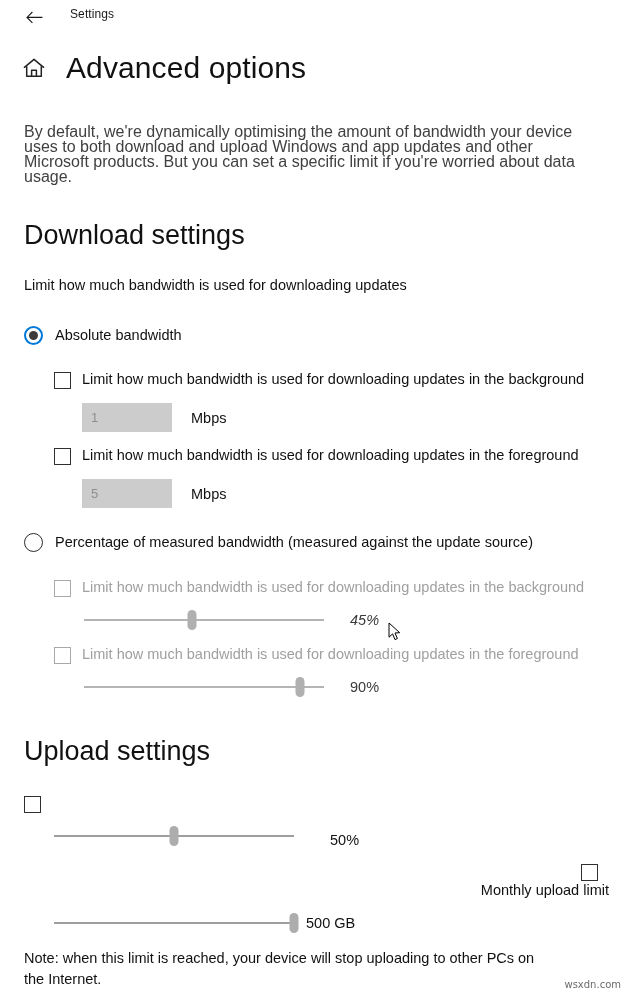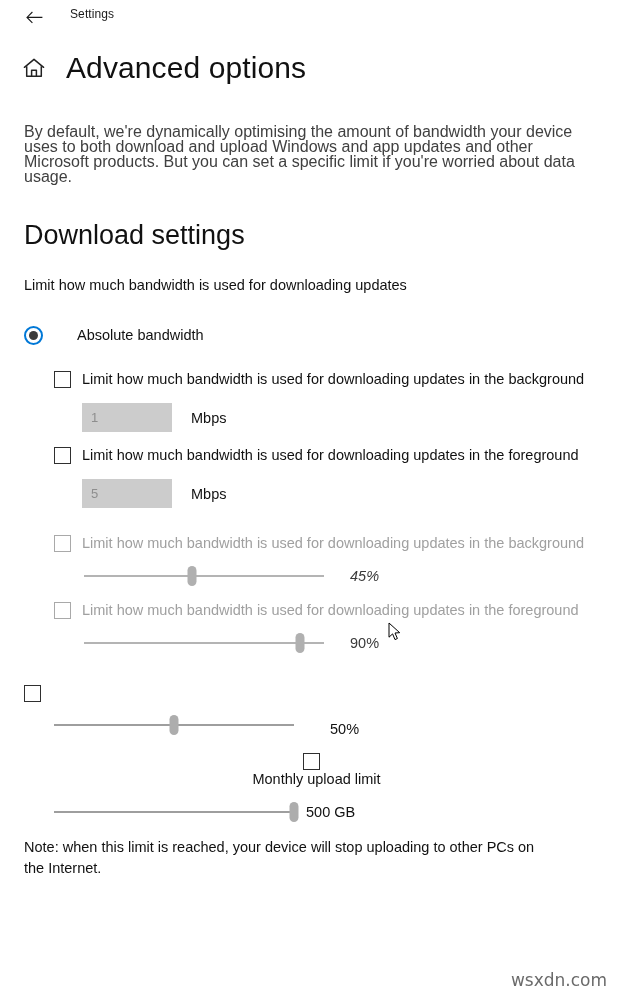--- a/index.html
+++ b/index.html
@@ -120,21 +120,21 @@
   }
   .radio-label {
     font-size: 14.5px;
     color: #111;
     line-height: 19px;
   }
 
   
   .check-row {
     display: flex;
-    align-items: center;
+    align-items: flex-end;
   }
   .checkbox {
     width: 17px; height: 17px;
     box-sizing: border-box;
     border: 1.6px solid #2f2f2f;
     background: #ffffff;
     flex: 0 0 auto;
     margin-right: 11px;
   }
   .checkbox.disabled { border-color: #a9a9a9; }
@@ -212,22 +212,22 @@
   
   .cursor {
     position: absolute;
     left: 388px; top: 622px;
     pointer-events: none;
   }
 
   
   .watermark {
     position: absolute;
-    right: 22px; bottom: 6px;
-    font-size: 17px;
+    right: 8px; bottom: 6px;
+    font-size: 10px;
     color: #6b6b6b;
     font-family: "DejaVu Sans", sans-serif;
   }
 </style>
 </head>
 <body>
 
 <div class="titlebar">
   <div class="back-btn">
     <span>
@@ -251,21 +251,21 @@
 </div>
 
 <div class="content">
 
   <p class="intro">By default, we're dynamically optimising the amount of bandwidth your device uses to both download and upload Windows and app updates and other Microsoft products. But you can set a specific limit if you're worried about data usage.</p>
 
   <h2 class="section-title" style="margin-top:38px;">Download settings</h2>
 
   <div class="sub-label" style="margin-top:27px;">Limit how much bandwidth is used for downloading updates</div>
 
-  <div class="radio-row" style="margin-top:31px;gap:22px;">
+  <div class="radio-row" style="margin-top:31px;">
     <span class="radio checked"></span>
     <span class="radio-label">Absolute bandwidth</span>
   </div>
 
   <div class="check-row" style="margin-top:25px; margin-left:30px;">
     <span class="checkbox"></span>
     <span class="check-label">Limit how much bandwidth is used for downloading updates in the background</span>
   </div>
   <div class="field-row" style="margin-top:14px; margin-left:58px;">
     <div class="num-field">1</div>
@@ -274,20 +274,24 @@
 
   <div class="check-row" style="margin-top:14px; margin-left:30px;">
     <span class="checkbox"></span>
     <span class="check-label">Limit how much bandwidth is used for downloading updates in the foreground</span>
   </div>
   <div class="field-row" style="margin-top:14px; margin-left:58px;">
     <div class="num-field">5</div>
     <span class="unit">Mbps</span>
   </div>
 
+  <div class="radio-row" style="margin-top:25px;">
+    <span class="radio unchecked"></span>
+    <span class="radio-label">Percentage of measured bandwidth (measured against the update source)</span>
+  </div>
 
   <div class="check-row" style="margin-top:26px; margin-left:30px;">
     <span class="checkbox disabled"></span>
     <span class="check-label disabled">Limit how much bandwidth is used for downloading updates in the background</span>
   </div>
   <div class="slider-row" style="margin-top:12px; margin-left:60px;font-style:italic;">
     <div class="slider" style="width:240px;">
       <div class="track"></div>
       <div class="thumb" style="left:45%;"></div>
     </div>
@@ -299,20 +303,21 @@
     <span class="check-label disabled">Limit how much bandwidth is used for downloading updates in the foreground</span>
   </div>
   <div class="slider-row" style="margin-top:12px; margin-left:60px;">
     <div class="slider" style="width:240px;">
       <div class="track"></div>
       <div class="thumb" style="left:90%;"></div>
     </div>
     <span class="slider-value disabled" style="margin-left:26px;">90%</span>
   </div>
 
+  <h2 class="section-title" style="margin-top:40px;">Upload settings</h2>
 
   <div class="check-row" style="margin-top:31px;">
     <span class="checkbox"></span>
   </div>
   <div class="slider-row" style="margin-top:11px; margin-left:30px;">
     <div class="slider enabled" style="width:240px;">
       <div class="track"></div>
       <div class="thumb" style="left:50%;"></div>
     </div>
     <span class="slider-value" style="margin-left:36px;margin-top:8px;">50%</span>

